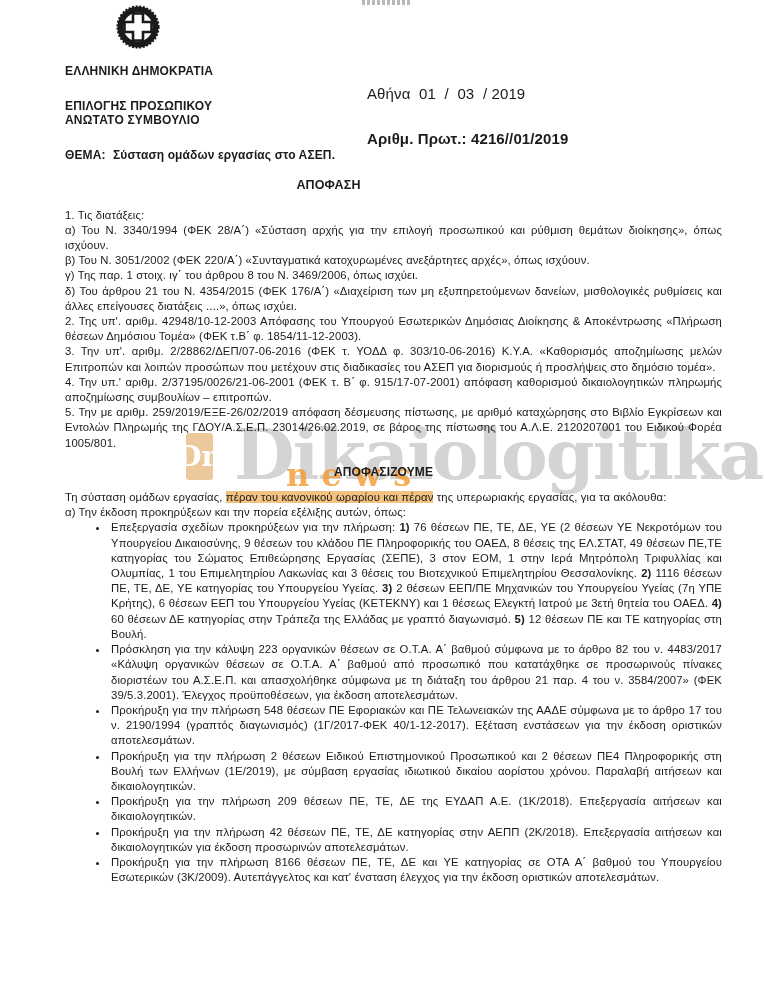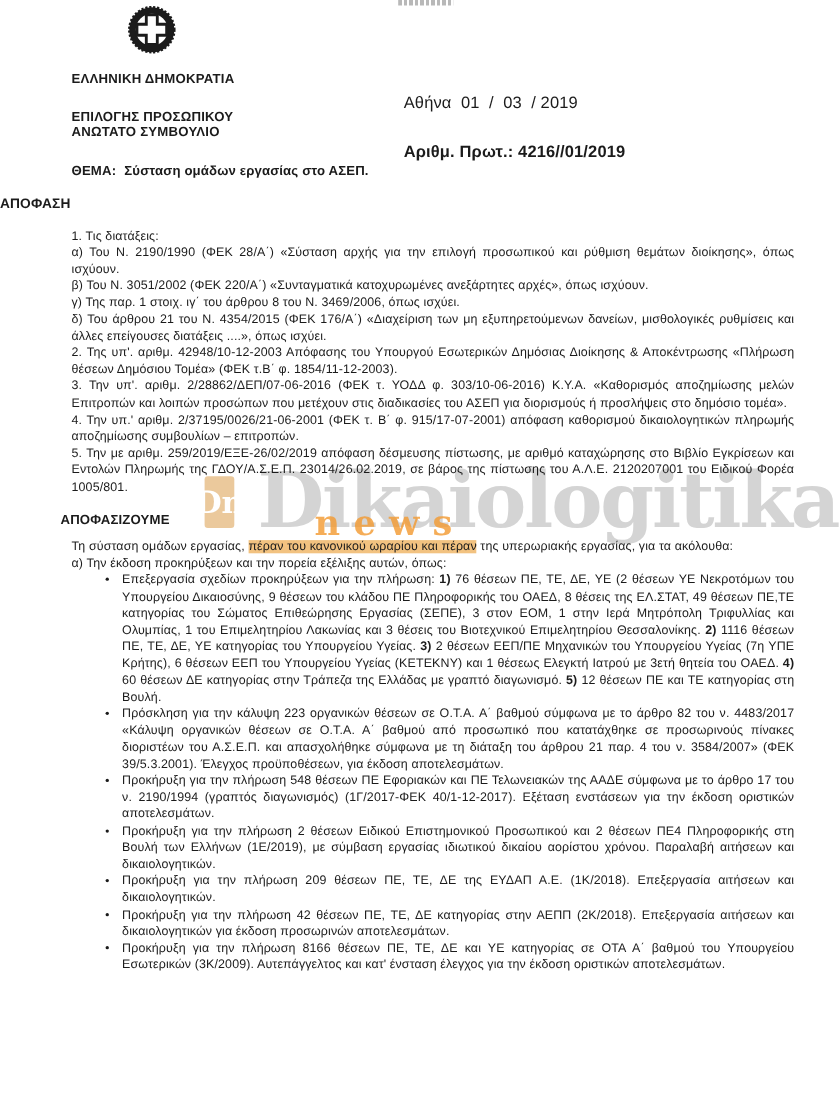--- a/index.html
+++ b/index.html
@@ -47,21 +47,21 @@
   .emblem{margin:5px 0 0 51px;display:block;}
   .org1{margin-top:15px;font-weight:bold;font-size:12px;letter-spacing:.2px;}
   .org23{margin-top:20px;font-weight:bold;font-size:12px;line-height:14px;letter-spacing:.2px;}
   .meta{
     position:absolute;left:367px;top:51px;
     font-size:15px;line-height:15px;white-space:pre;
   }
   .meta .bold{font-weight:bold;}
   .subject{margin-top:21px;font-weight:bold;font-size:12px;}
   .subject .lbl{display:inline-block;width:48px;}
-  .h-center{text-align:left;font-weight:bold;}
+  .h-center{text-align:center;font-weight:bold;}
   .apofasi{margin-top:15px;font-size:12.5px;transform:translateX(-65px);}
   .having{margin:17px 0 0 0;}
   .legal{margin-top:14px;}
   .legal p{margin:0;text-align:justify;}
   .apofasizoume{margin-top:14px;font-size:12px;transform:translateX(-10px);position:relative;z-index:2;}
   .intro{margin:10px 0 0 0;text-align:justify;}
   .intro .hl{background:rgba(240,186,110,.88);}
   .section-a{margin:0;}
   ul.bullets{margin:0;padding:0 0 0 44px;}
   ul.bullets li{text-align:justify;margin:0;padding-left:2px;}
@@ -104,21 +104,21 @@
 
     <div class="subject">
       <span class="lbl">ΘΕΜΑ:</span><span>Σύσταση ομάδων εργασίας στο ΑΣΕΠ.</span>
     </div>
 
     <div class="h-center apofasi">ΑΠΟΦΑΣΗ</div>
 
 
     <div class="legal" id="legal-list">
         <p>1. Τις διατάξεις:</p>
-        <p>α) Του Ν. 2190/1990 (ΦΕΚ 28/Α΄) «Σύσταση αρχής για την επιλογή προσωπικού και ρύθμιση θεμάτων διοίκησης», όπως ισχύουν.</p>
+        <p>α) Του Ν. 3340/1994 (ΦΕΚ 28/Α΄) «Σύσταση αρχής για την επιλογή προσωπικού και ρύθμιση θεμάτων διοίκησης», όπως ισχύουν.</p>
         <p>β) Του Ν. 3051/2002 (ΦΕΚ 220/Α΄) «Συνταγματικά κατοχυρωμένες ανεξάρτητες αρχές», όπως ισχύουν.</p>
         <p>γ) Της παρ. 1 στοιχ. ιγ΄ του άρθρου 8 του Ν. 3469/2006, όπως ισχύει.</p>
         <p>δ) Του άρθρου 21 του Ν. 4354/2015 (ΦΕΚ 176/Α΄) «Διαχείριση των μη εξυπηρετούμενων δανείων, μισθολογικές ρυθμίσεις και άλλες επείγουσες διατάξεις ....», όπως ισχύει.</p>
         <p>2. Της υπ'. αριθμ. 42948/10-12-2003 Απόφασης του Υπουργού Εσωτερικών Δημόσιας Διοίκησης &amp; Αποκέντρωσης «Πλήρωση θέσεων Δημόσιου Τομέα» (ΦΕΚ τ.Β΄ φ. 1854/11-12-2003).</p>
         <p>3. Την υπ'. αριθμ. 2/28862/ΔΕΠ/07-06-2016 (ΦΕΚ τ. ΥΟΔΔ φ. 303/10-06-2016) Κ.Υ.Α. «Καθορισμός αποζημίωσης μελών Επιτροπών και λοιπών προσώπων που μετέχουν στις διαδικασίες του ΑΣΕΠ για διορισμούς ή προσλήψεις στο δημόσιο τομέα».</p>
         <p>4. Την υπ.' αριθμ. 2/37195/0026/21-06-2001 (ΦΕΚ τ. Β΄ φ. 915/17-07-2001) απόφαση καθορισμού δικαιολογητικών πληρωμής αποζημίωσης συμβουλίων – επιτροπών.</p>
         <p>5. Την με αριθμ. 259/2019/ΕΞΕ-26/02/2019 απόφαση δέσμευσης πίστωσης, με αριθμό καταχώρησης στο Βιβλίο Εγκρίσεων και Εντολών Πληρωμής της ΓΔΟΥ/Α.Σ.Ε.Π. 23014/26.02.2019, σε βάρος της πίστωσης του Α.Λ.Ε. 2120207001 του Ειδικού Φορέα 1005/801.</p>
       </div>
 
     <div class="h-center apofasizoume">ΑΠΟΦΑΣΙΖΟΥΜΕ</div>

